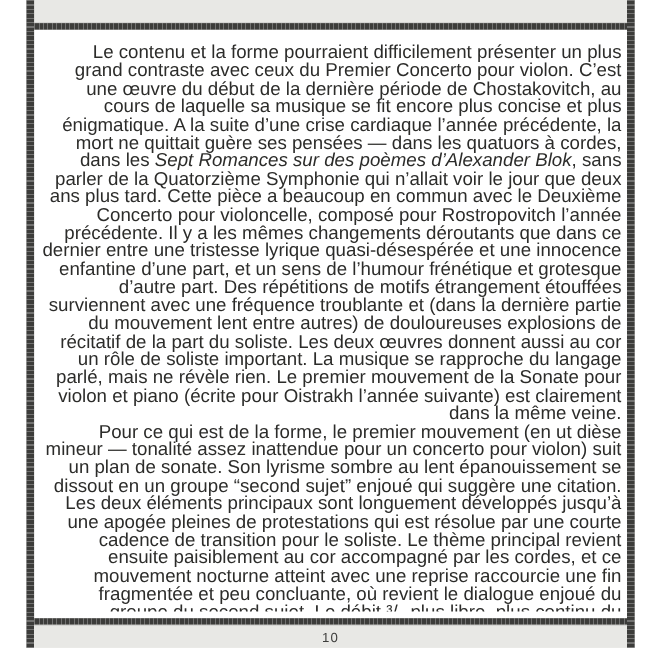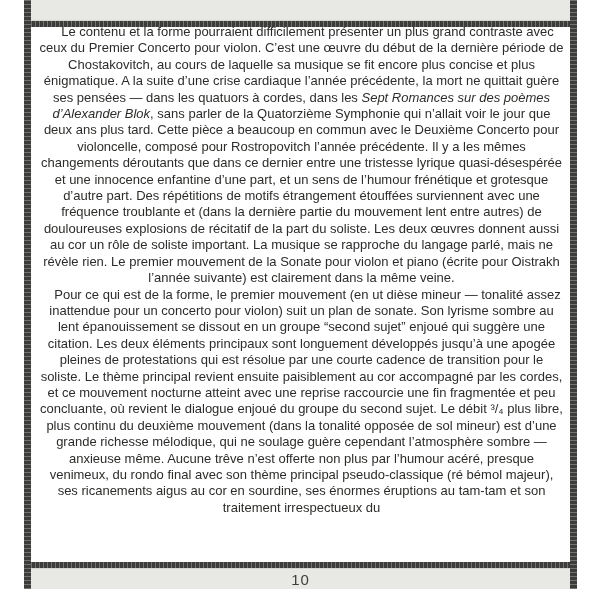--- a/index.html
+++ b/index.html
@@ -40,29 +40,29 @@
     position:absolute;left:31px;width:539px;
     background:var(--band);
   }
   .band-top{top:0;height:21px;box-shadow:inset 0 -1px 0 rgba(0,0,0,.08);}
   .band-bottom{
     top:568px;height:21px;
     display:flex;align-items:center;justify-content:center;
     box-shadow:inset 0 1px 0 rgba(0,0,0,.08);
   }
   .page-number{
-    color:#3e3e3c;font-size:15px;letter-spacing:1px;
+    color:#3e3e3c;font-size:12px;letter-spacing:1px;
     transform:translateY(1px);
   }
   
   .content{
-    position:absolute;left:38px;top:24px;width:527px;height:516px;
+    position:absolute;left:38px;top:40px;width:527px;height:516px;
     color:var(--ink);
-    font-size:13px;line-height:16.4px;
-    text-align:center;
+    font-size:17px;line-height:16.4px;
+    text-align:right;
     overflow:hidden;
   }
   .content p{
     margin:0;
     text-indent:12px;
   }
   .content .italic{font-style:italic;}
 </style>
 </head>
 <body>

